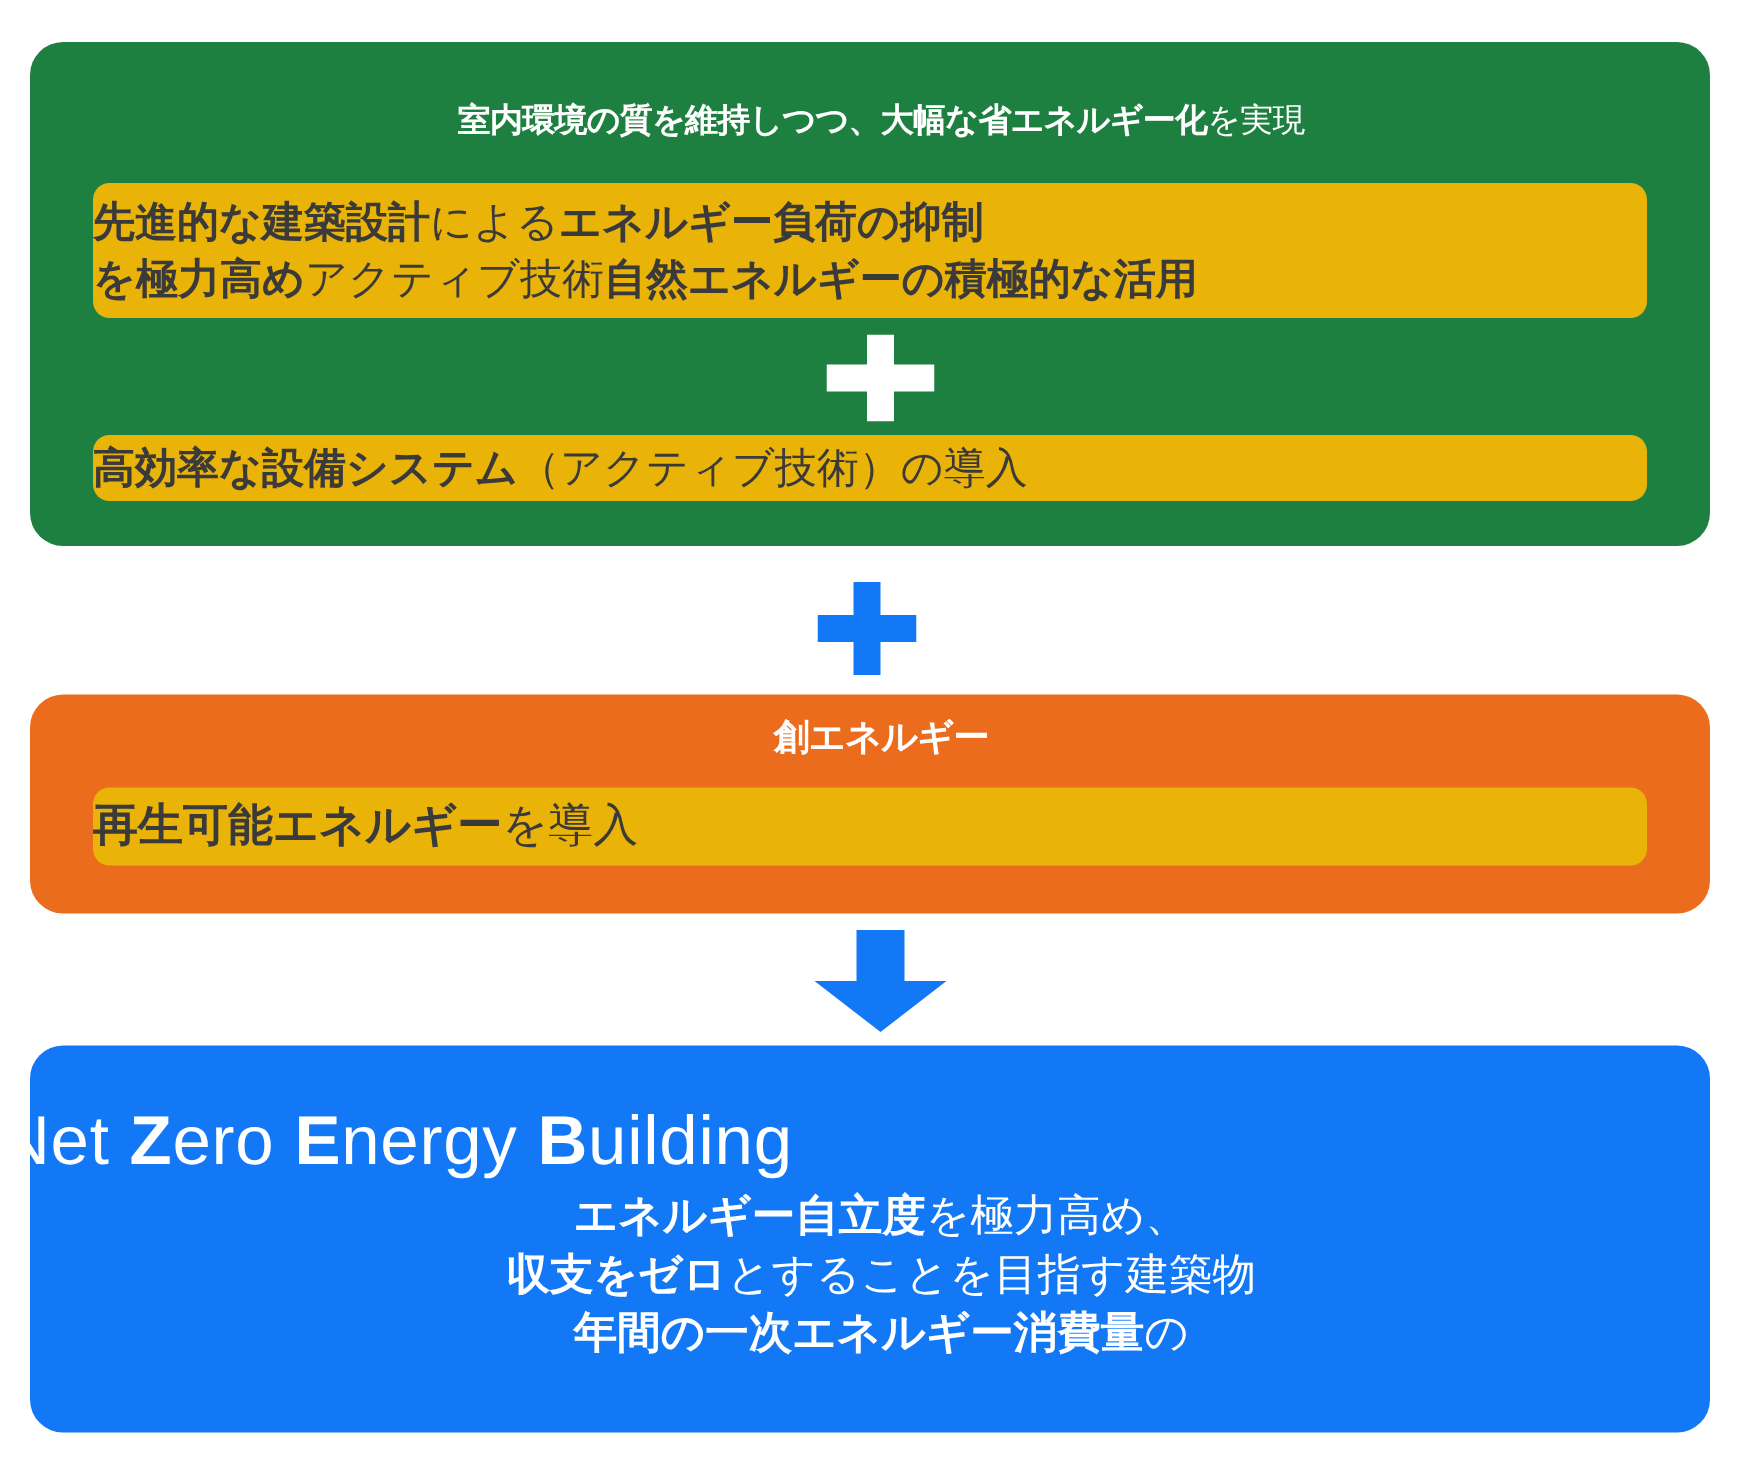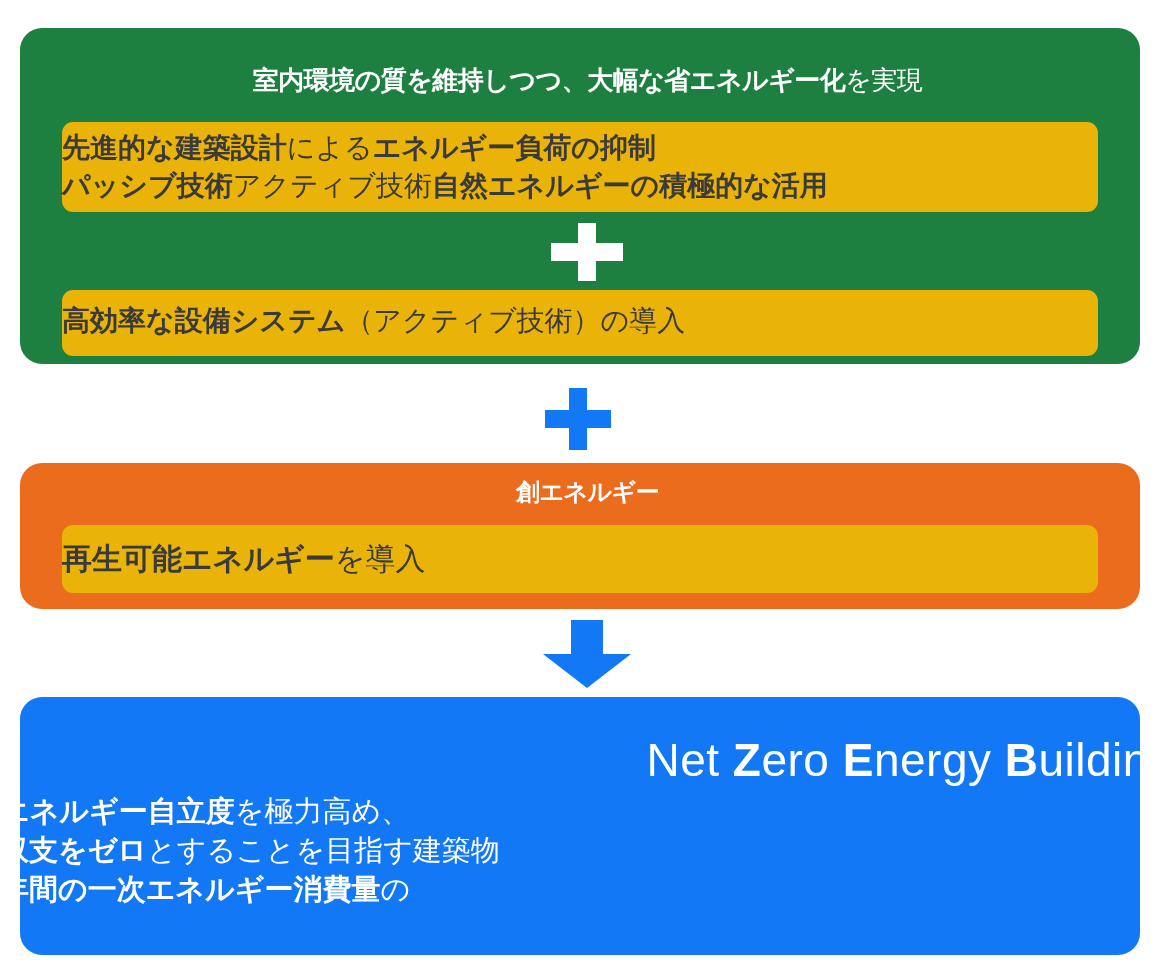--- a/index.html
+++ b/index.html
@@ -40,21 +40,21 @@
     text-align: center;
     color: #ffffff;
     font-weight: bold;
     letter-spacing: -0.5px;
     white-space: nowrap;
   }
   .heading-green {
     position: absolute;
     left: 0; right: 0;
     top: 60px;
-    font-size: 26px;
+    font-size: 22px;
     line-height: 40px;
   }
   .heading-green .thin { font-weight: normal; }
   .heading-orange {
     position: absolute;
     left: 0; right: 0;
     top: 475px;
     font-size: 24px;
     line-height: 34px;
   }
@@ -76,22 +76,22 @@
   }
   .card-line {
     white-space: nowrap;
     font-size: 28px;
     line-height: 38px;
     font-weight: normal;
   }
   .card-line b { font-weight: bold; }
 
   .card-passive { top: 122px; height: 90px; }
-  .card-active  { top: 290px; height: 66px; font-family: Liberation Mono, monospace; }
-  .card-renew   { top: 525px; height: 68px; left: 62px; width: 1036px; }
+  .card-active  { top: 290px; height: 44px; }
+  .card-renew   { top: 525px; height: 52px; left: 62px; width: 1036px; }
   .card-renew .card-line { font-size: 30px; }
 
   
   .plus {
     position: absolute;
     display: block;
   }
   .plus-white  { left: 551px; top: 223px; }
   .plus-blue   { left: 545px; top: 388px; }
 
@@ -100,35 +100,36 @@
     position: absolute;
     left: 527px;
     top: 620px;
   }
 
   
   .nzeb-title {
     position: absolute;
     left: 0; right: 0;
     top: 733px;
-    text-align: right;
+    text-align: left;
     color: #ffffff;
     font-size: 46px;
     line-height: 54px;
     font-weight: 300;
     letter-spacing: 0.5px;
     white-space: nowrap;
   }
   .nzeb-title b {
     font-weight: bold;
   }
   .nzeb-sub {
     position: absolute;
     left: 0; right: 0;
     top: 792px;
+    text-align: center;
     color: #ffffff;
   }
   .nzeb-sub .sub-line {
     font-size: 29px;
     line-height: 39px;
     font-weight: normal;
     white-space: nowrap;
   }
   .nzeb-sub .sub-line b { font-weight: bold; }
 </style>
@@ -141,21 +142,21 @@
 
   <div class="panel-heading heading-green">
     <span>室内環境の質を維持しつつ、</span><span>大幅な省エネルギー化</span><span class="thin">を実現</span>
   </div>
 
   <div class="card card-passive">
     <div class="card-line">
       <b>先進的な建築設計</b><span>による</span><b>エネルギー負荷の抑制</b>
     </div>
     <div class="card-line">
-      <b>パッシブ技術</b><span>アクティブ技術</span><b>自然エネルギーの積極的な活用</b>
+      <b>を極力高め</b><span>アクティブ技術</span><b>自然エネルギーの積極的な活用</b>
     </div>
   </div>
 
   <span class="plus plus-white">
     <svg width="72" height="58" viewBox="0 0 72 58" aria-hidden="true">
       <path d="M27 0 H45 V20 H72 V38 H45 V58 H27 V38 H0 V20 H27 Z" fill="#FFFFFF"></path>
     </svg>
   </span>
 
   <div class="card card-active">

